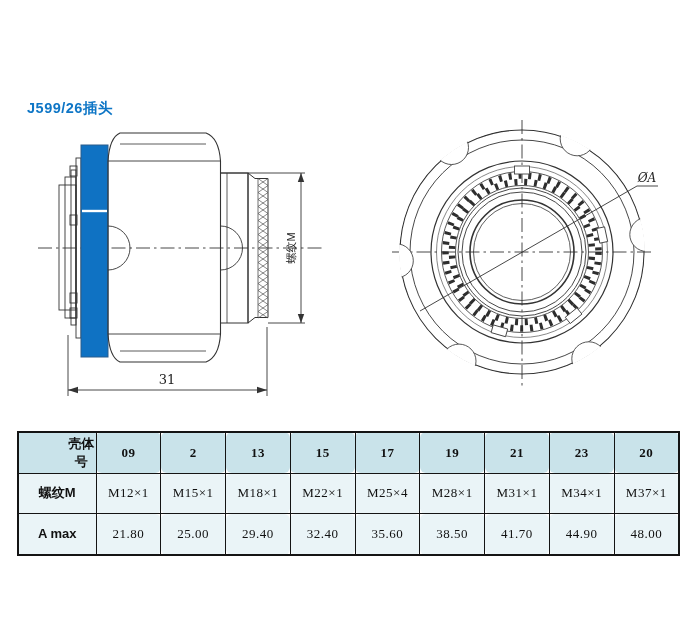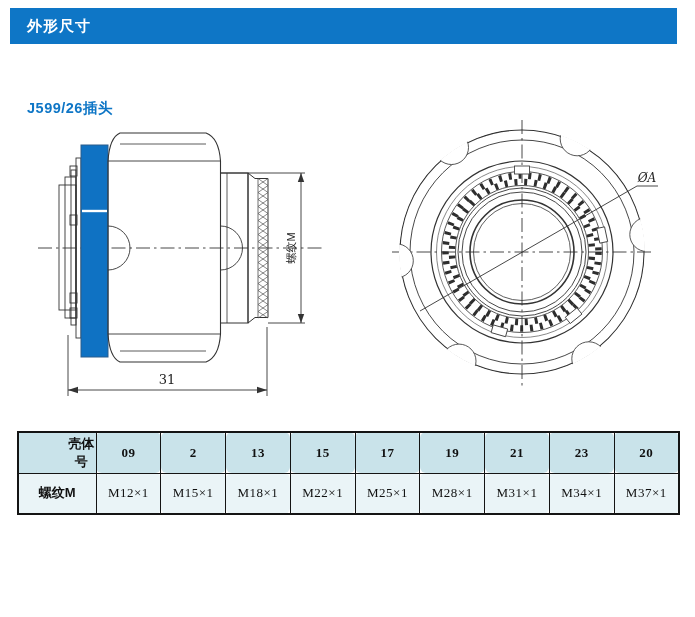--- a/index.html
+++ b/index.html
@@ -62,21 +62,20 @@
   tr.row-1 td{background:#dceef2;font-weight:700;}
   tr.row-1 th{background:#dceef2;}
   tr.row-2 td,tr.row-2 th{background:#eaf4f7;}
   tr.row-3 td,tr.row-3 th{background:#eaf4f7;}
 </style>
 </head>
 <body>
 
 <div class="page">
 
-  <div class="header-bar">外形尺寸</div>
 
   <div class="subtitle">J599/26插头</div>
 
   <svg class="drawing" width="695" height="320" viewBox="0 100 695 320" fill="none" stroke="#333" stroke-width="1">
 
     <g>
 
       <path d="M38 248 H322" stroke="#333" stroke-width="0.9" stroke-dasharray="14 4 2.5 4"></path>
 
       <g stroke-width="0.9">
@@ -218,22 +217,34 @@
           <td>21</td>
           <td>23</td>
           <td>20</td>
         </tr>
         <tr class="row-2">
           <th>螺纹M</th>
           <td>M12×1</td>
           <td>M15×1</td>
           <td>M18×1</td>
           <td>M22×1</td>
-          <td>M25×1</td>
+          <td>M25×4</td>
           <td>M28×1</td>
           <td>M31×1</td>
           <td>M34×1</td>
           <td>M37×1</td>
         </tr>
+        <tr class="row-3">
+          <th>A max</th>
+          <td>21.80</td>
+          <td>25.00</td>
+          <td>29.40</td>
+          <td>32.40</td>
+          <td>35.60</td>
+          <td>38.50</td>
+          <td>41.70</td>
+          <td>44.90</td>
+          <td>48.00</td>
+        </tr>
       </tbody>
   </table>
 
 </div>
 
 </body></html>

